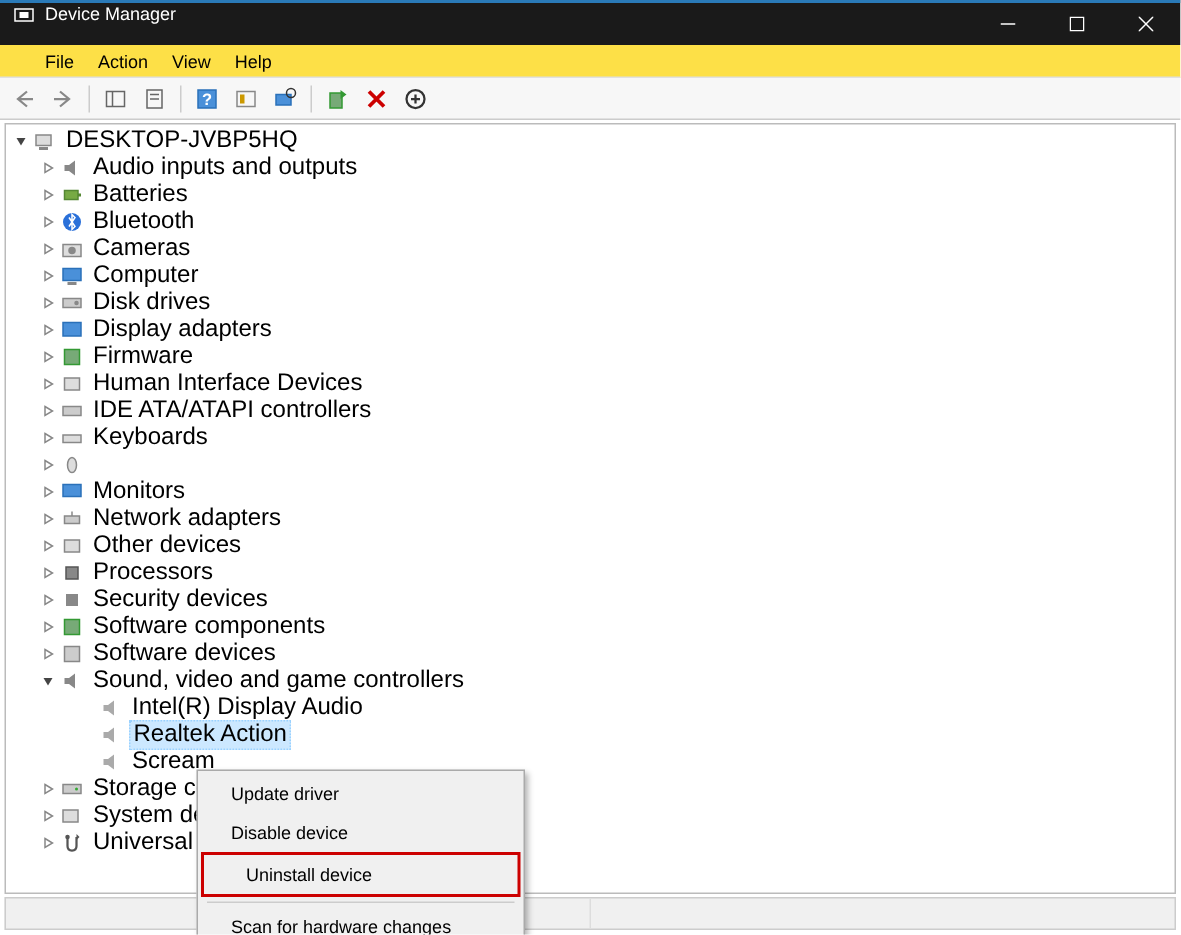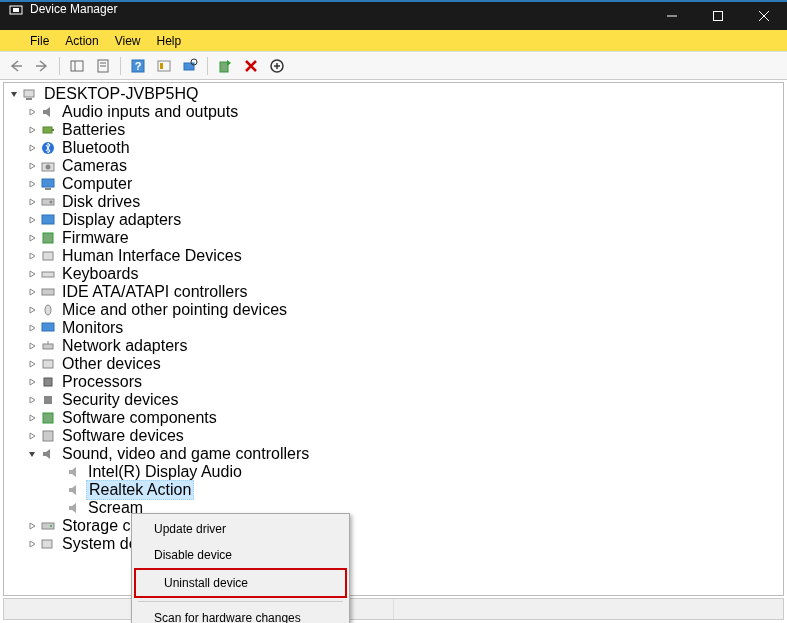--- a/index.html
+++ b/index.html
@@ -279,50 +279,49 @@
     <span class="tree-label">Human Interface Devices</span>
   </div>
     <div class="tree-node indent-1">
     <span class="tree-toggle">
         <svg width="10" height="10" viewBox="0 0 10 10">
           <path d="M3 2 L8 5 L3 8 Z" fill="none" stroke="#888"></path>
         </svg>
       </span>
     <span class="tree-icon">
         <svg width="16" height="16">
+          <rect x="2" y="5" width="12" height="6" fill="#ccc" stroke="#888"></rect>
+        </svg>
+      </span>
+    <span class="tree-label">IDE ATA/ATAPI controllers</span>
+  </div>
+    <div class="tree-node indent-1">
+    <span class="tree-toggle">
+        <svg width="10" height="10" viewBox="0 0 10 10">
+          <path d="M3 2 L8 5 L3 8 Z" fill="none" stroke="#888"></path>
+        </svg>
+      </span>
+    <span class="tree-icon">
+        <svg width="16" height="16">
           <rect x="2" y="6" width="12" height="5" fill="#ddd" stroke="#888"></rect>
         </svg>
       </span>
     <span class="tree-label">Keyboards</span>
   </div>
     <div class="tree-node indent-1">
     <span class="tree-toggle">
         <svg width="10" height="10" viewBox="0 0 10 10">
           <path d="M3 2 L8 5 L3 8 Z" fill="none" stroke="#888"></path>
         </svg>
       </span>
     <span class="tree-icon">
         <svg width="16" height="16">
-          <rect x="2" y="5" width="12" height="6" fill="#ccc" stroke="#888"></rect>
-        </svg>
-      </span>
-    <span class="tree-label">IDE ATA/ATAPI controllers</span>
-  </div>
-    <div class="tree-node indent-1">
-    <span class="tree-toggle">
-        <svg width="10" height="10" viewBox="0 0 10 10">
-          <path d="M3 2 L8 5 L3 8 Z" fill="none" stroke="#888"></path>
-        </svg>
-      </span>
-    <span class="tree-icon">
-        <svg width="16" height="16">
           <ellipse cx="8" cy="8" rx="3" ry="5" fill="#ddd" stroke="#888"></ellipse>
         </svg>
       </span>
-    <span class="tree-label">Mice and other pointing devices</span>
   </div>
     <div class="tree-node indent-1">
     <span class="tree-toggle">
         <svg width="10" height="10" viewBox="0 0 10 10">
           <path d="M3 2 L8 5 L3 8 Z" fill="none" stroke="#888"></path>
         </svg>
       </span>
     <span class="tree-icon">
         <svg width="16" height="16">
           <rect x="2" y="3" width="12" height="8" fill="#4a90d9" stroke="#2a70b9"></rect>
@@ -468,20 +467,35 @@
         <svg width="10" height="10" viewBox="0 0 10 10">
           <path d="M3 2 L8 5 L3 8 Z" fill="none" stroke="#888"></path>
         </svg>
       </span>
     <span class="tree-icon">
         <svg width="16" height="16">
           <rect x="2" y="4" width="10" height="8" fill="#ddd" stroke="#888"></rect>
         </svg>
       </span>
     <span class="tree-label">System de</span>
+  </div>
+    <div class="tree-node indent-1">
+    <span class="tree-toggle">
+        <svg width="10" height="10" viewBox="0 0 10 10">
+          <path d="M3 2 L8 5 L3 8 Z" fill="none" stroke="#888"></path>
+        </svg>
+      </span>
+    <span class="tree-icon">
+        <svg width="16" height="16">
+          <path d="M5 4 L5 10 Q5 13 8 13 Q11 13 11 10 L11 4" fill="none" stroke="#555" stroke-width="1.5"></path>
+          <circle cx="5" cy="4" r="1.5" fill="#555"></circle>
+          <path d="M11 2 L13 4 L11 6 Z" fill="#555"></path>
+        </svg>
+      </span>
+    <span class="tree-label">Universal </span>
   </div>
   </div>
 
 <div class="context-menu">
   <div class="cm-item">Update driver</div>
   <div class="cm-item">Disable device</div>
   <div class="cm-item highlighted">Uninstall device</div>
   <div class="cm-sep"></div>
   <div class="cm-item">Scan for hardware changes</div>
 </div>

